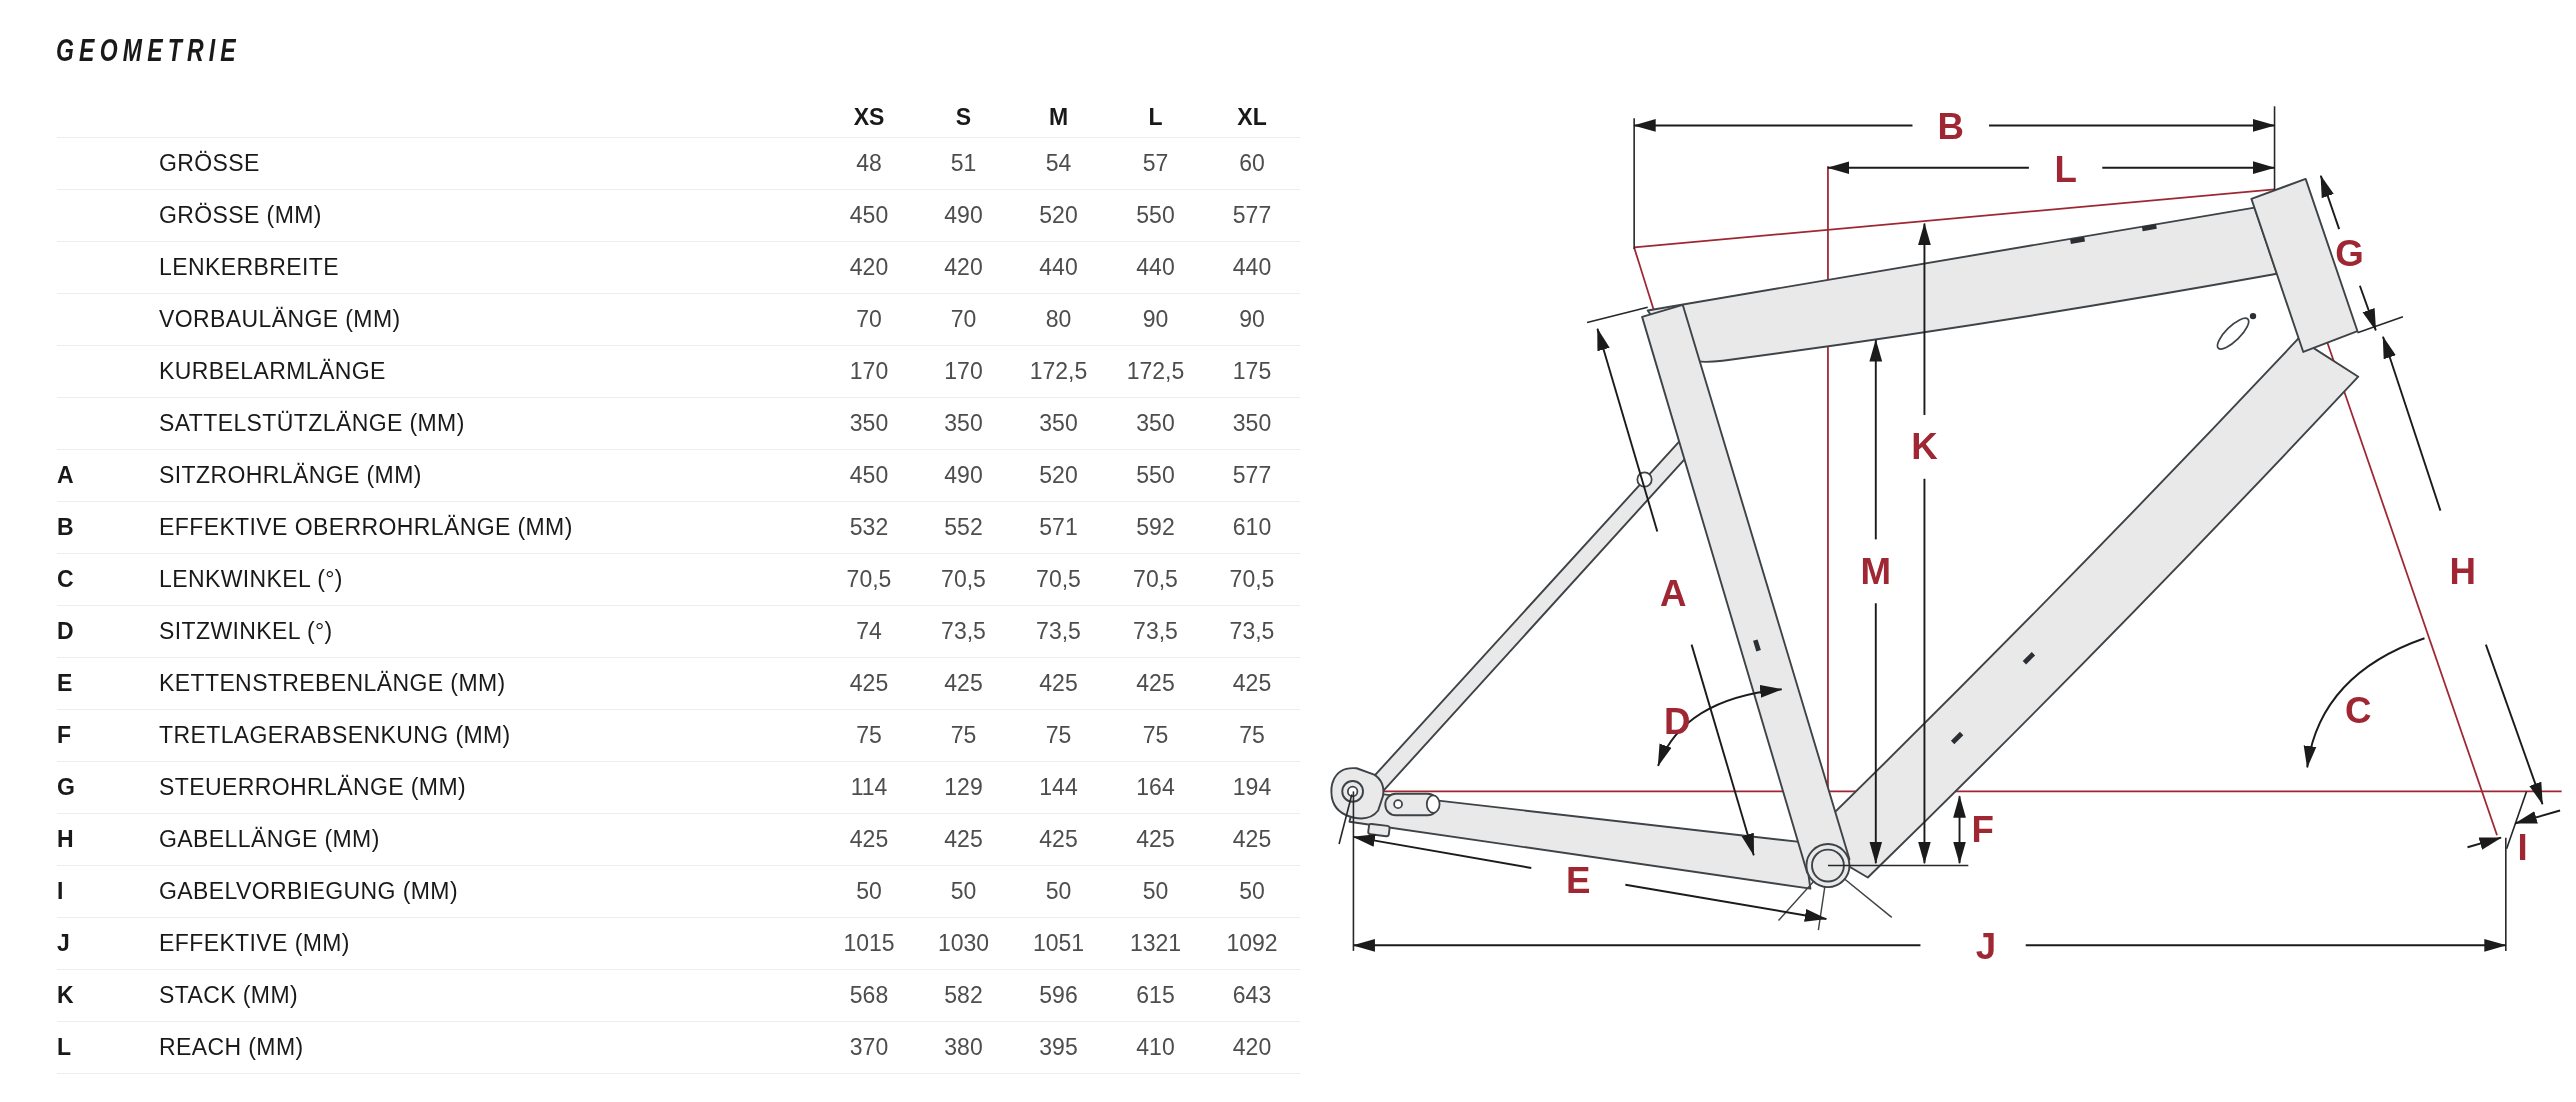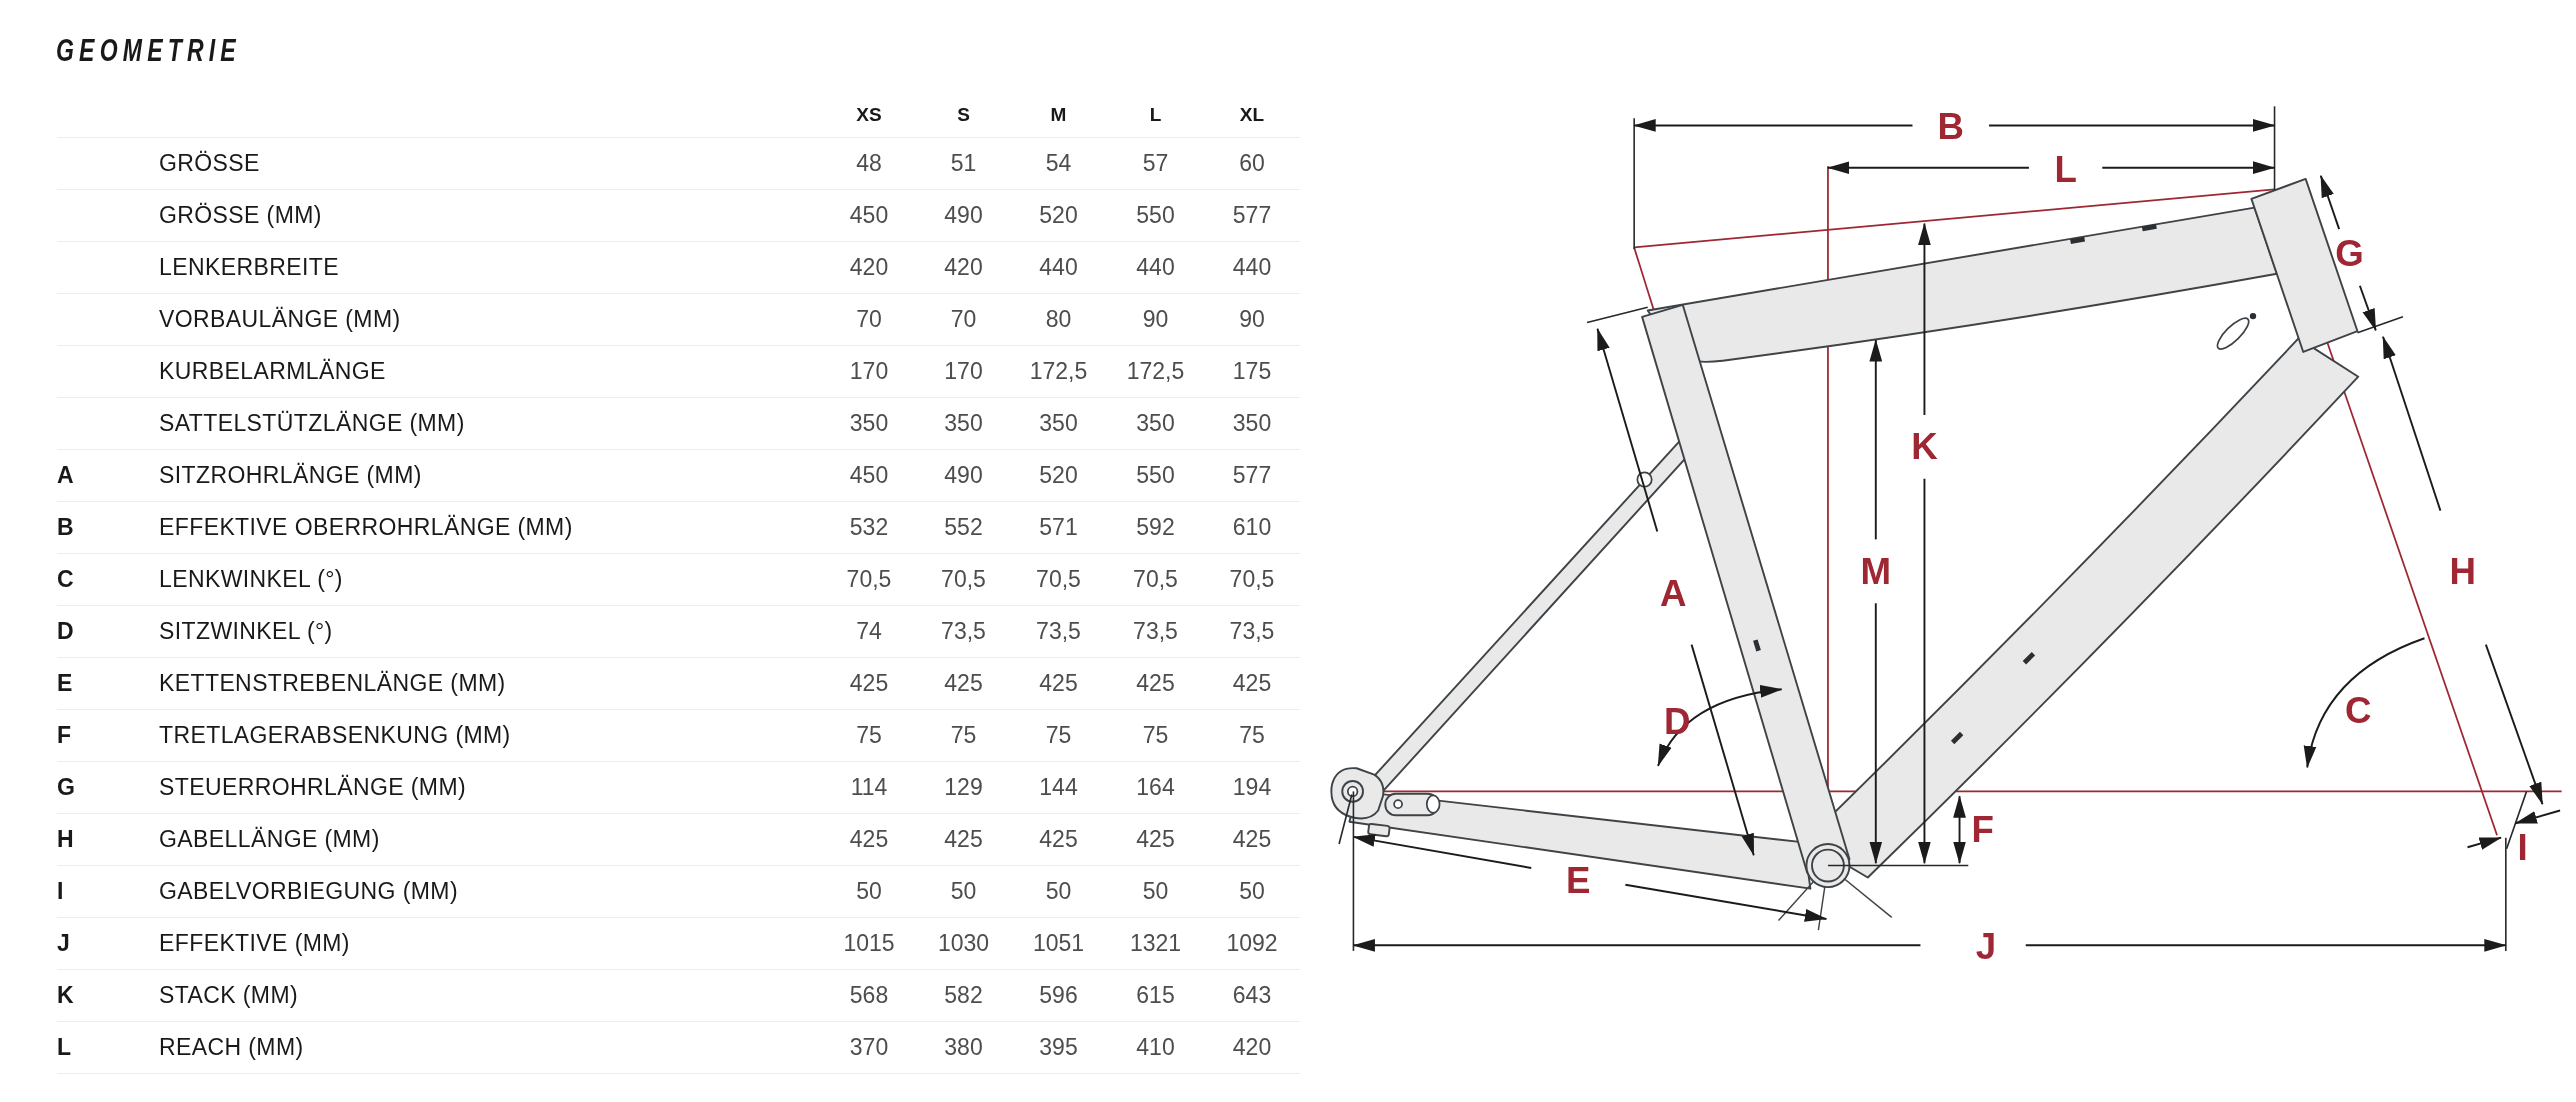--- a/index.html
+++ b/index.html
@@ -14,21 +14,21 @@
   
   .geo-table{position:absolute;left:57px;top:72px;width:1243px;}
   .t-row{display:grid;grid-template-columns:102px 662px 96px 93px 97px 97px 96px;
          align-items:center;height:51px;border-top:1.6px solid #ededed;}
   .t-head{display:grid;grid-template-columns:102px 662px 96px 93px 97px 97px 96px;
          align-items:end;height:65px;padding-bottom:11px;box-sizing:border-box;}
   .t-row:last-child{border-bottom:1.6px solid #ededed;}
   .cell-letter{font-size:23px;font-weight:700;text-align:left;}
   .cell-label{font-size:23px;font-weight:400;text-align:left;letter-spacing:0.4px;}
   .cell-val{font-size:23px;font-weight:400;color:#4d4d4d;text-align:center;}
-  .cell-h{font-size:19px;font-weight:700;text-align:center;color:#191919;margin-top:32px;}
+  .cell-h{font-size:23px;font-weight:700;text-align:center;color:#191919;margin-top:32px;}
 
   
   .diagram{position:absolute;left:1300px;top:48px;width:1276px;height:1029px;}
   .red{stroke:#9e2733;stroke-width:2.2;fill:none;}
   .cons{stroke:#24282b;stroke-width:2;fill:none;}
   .dim{stroke:#1b1b1b;stroke-width:2.4;fill:none;}
   .tube{fill:#e9e9e9;stroke:#3e4347;stroke-width:2.4;stroke-linejoin:round;}
   .thin{stroke:#3e4347;stroke-width:1.8;fill:none;}
   .mark{fill:#2b2f33;stroke:none;}
   .hole{fill:#ffffff;stroke:#3e4347;stroke-width:2.2;}

